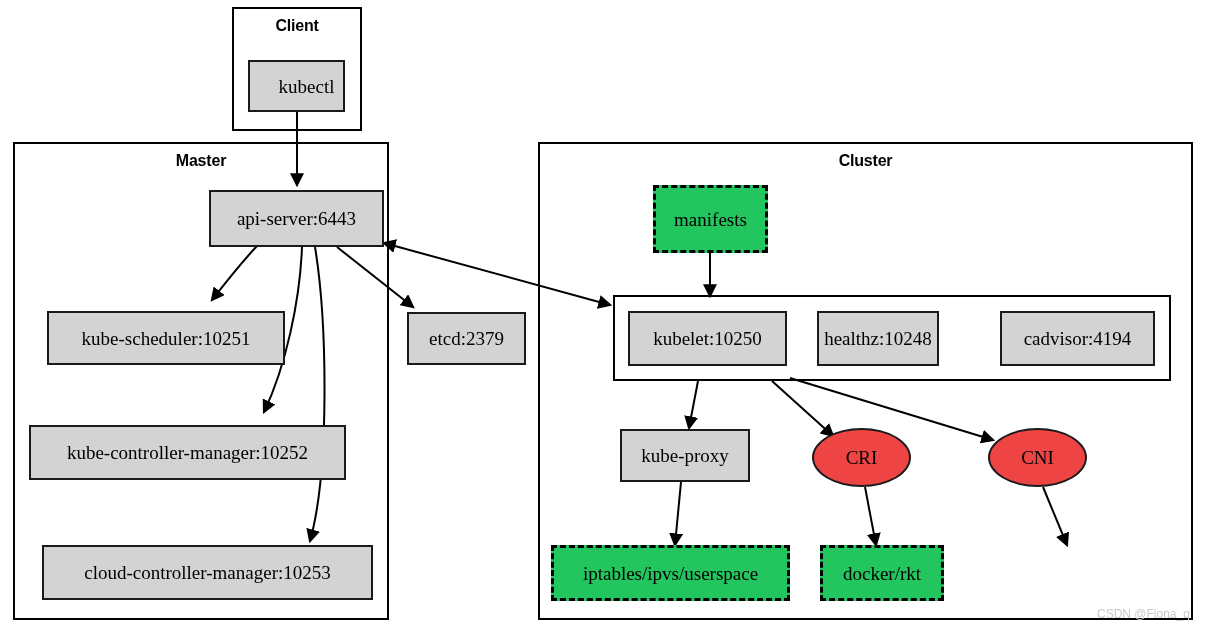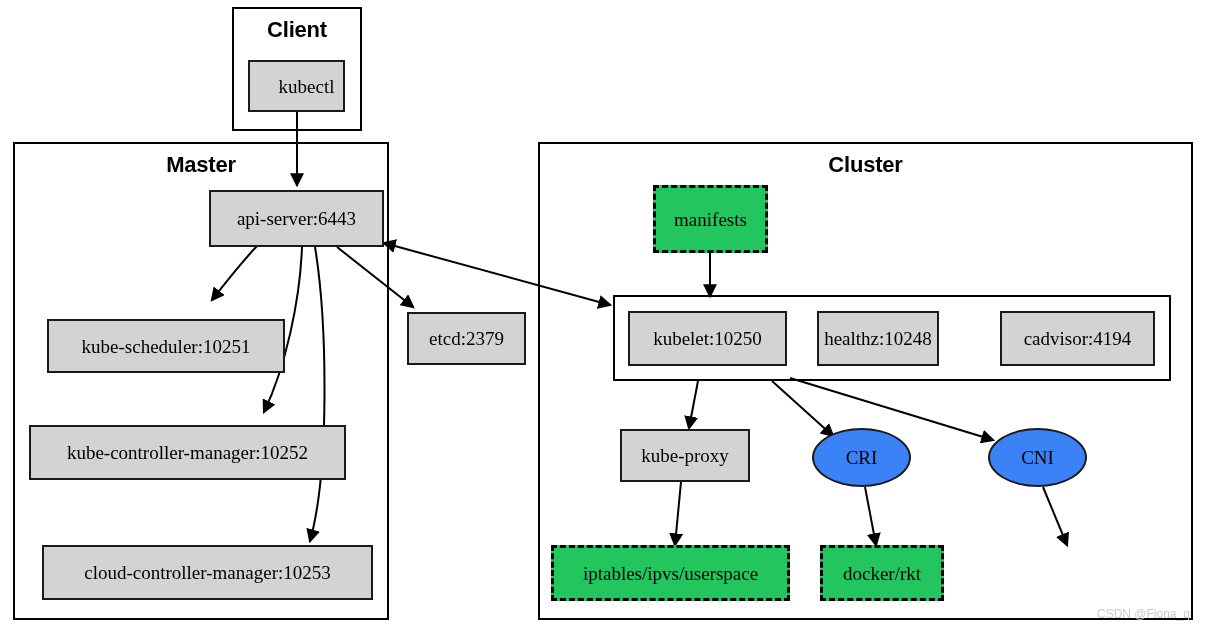--- a/index.html
+++ b/index.html
@@ -31,21 +31,21 @@
     border: 2px solid #000000;
     background: transparent;
   }
   .cluster-title {
     position: absolute;
     left: 0;
     right: 0;
     text-align: center;
     font-family: "Liberation Sans", "DejaVu Sans", sans-serif;
     font-weight: bold;
-    font-size: 22px;
+    font-size: 16px;
     color: #000000;
     letter-spacing: -0.2px;
   }
   
   .node {
     position: absolute;
     box-sizing: border-box;
     display: flex;
     align-items: center;
     justify-content: center;
@@ -56,21 +56,21 @@
   }
   .node.box {
     background: #d3d3d3;
     border: 2px solid #1a1a1a;
   }
   .node.dashed {
     background: #22c55e;
     border: 3px dashed #000000;
   }
   .node.ellipse {
-    background: #3b82f6;
+    background: #ef4444;
     border: 2px solid #1a1a1a;
     border-radius: 50%;
   }
   .watermark {
     position: absolute;
     font-family: "Liberation Sans", "DejaVu Sans", sans-serif;
     font-size: 12px;
     color: #c9c9c9;
     white-space: nowrap;
   }
@@ -122,21 +122,21 @@
   </div>
 
   <div class="cluster" style="left:13px; top:142px; width:376px; height:478px;">
     <div class="cluster-title" style="top:8px;">Master</div>
   </div>
 
   <div class="node box" style="left:209px; top:190px; width:175px; height:57px;text-align:center;">
     <span>api-server:6443</span>
   </div>
 
-  <div class="node box" style="left:47px; top:319px; width:238px; height:54px;">
+  <div class="node box" style="left:47px; top:311px; width:238px; height:54px;">
     <span>kube-scheduler:10251</span>
   </div>
 
   <div class="node box" style="left:29px; top:425px; width:317px; height:55px;">
     <span>kube-controller-manager:10252</span>
   </div>
 
   <div class="node box" style="left:42px; top:545px; width:331px; height:55px;">
     <span>cloud-controller-manager:10253</span>
   </div>

